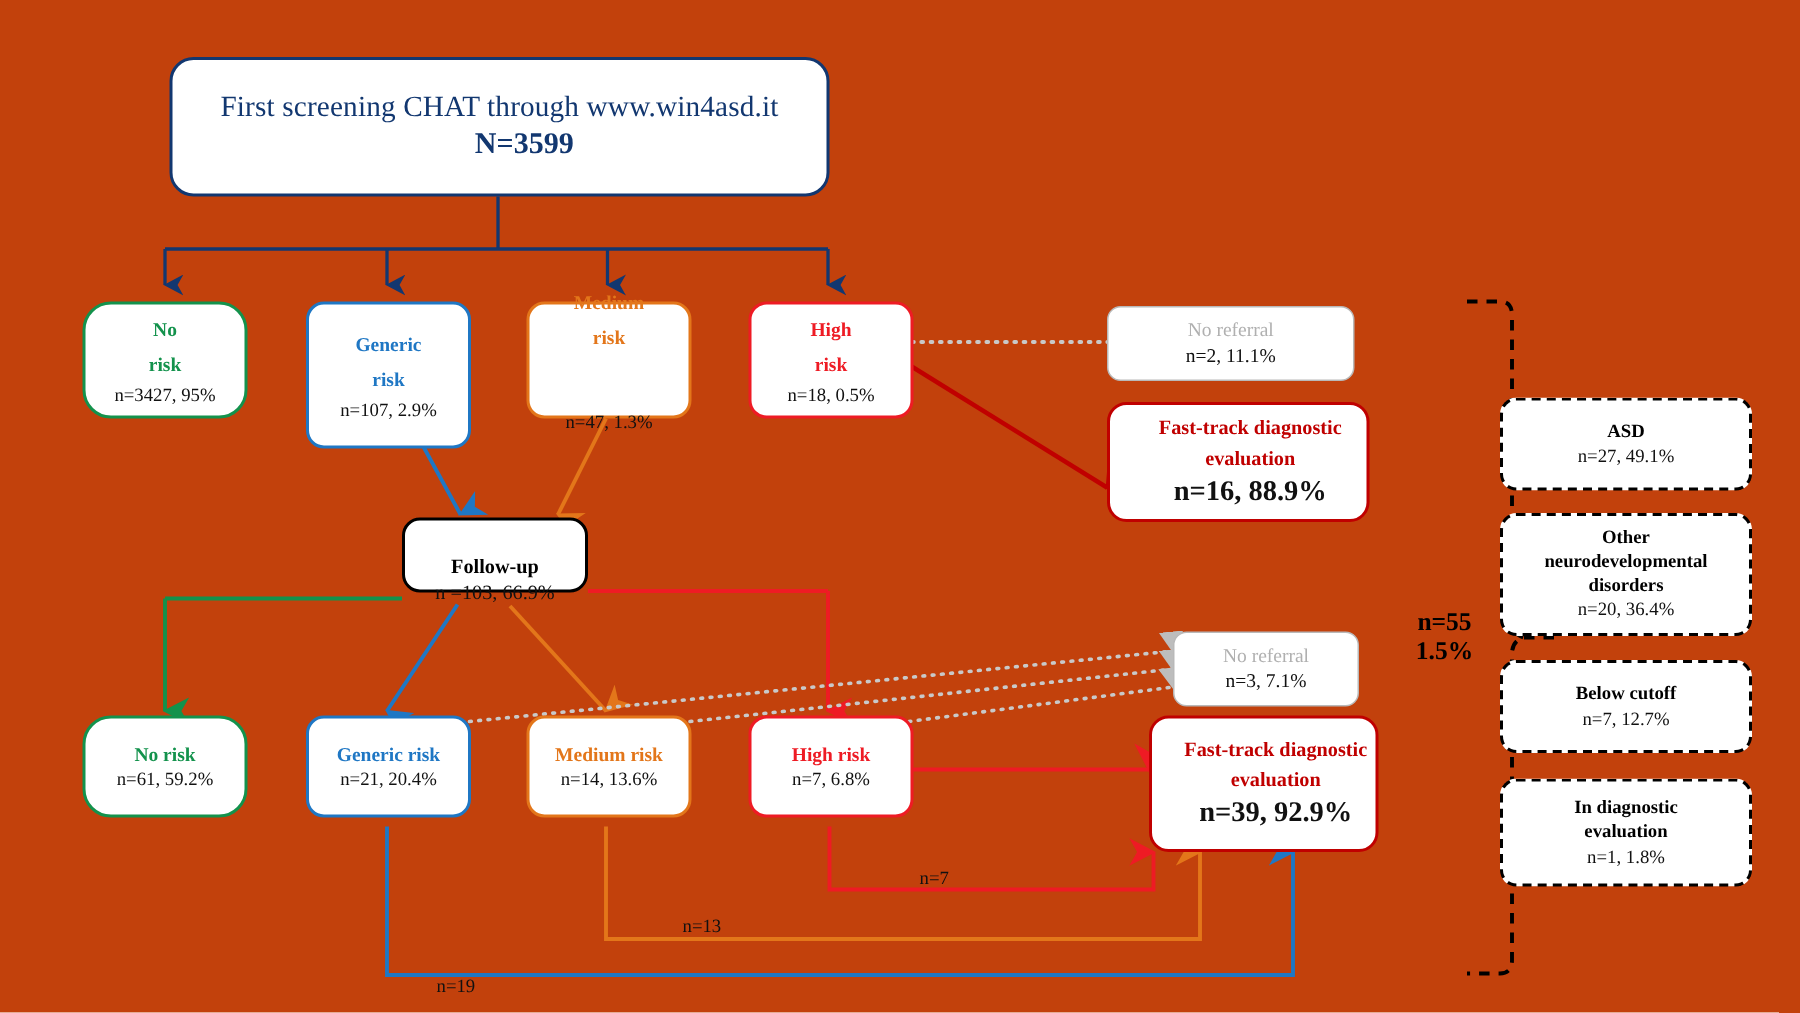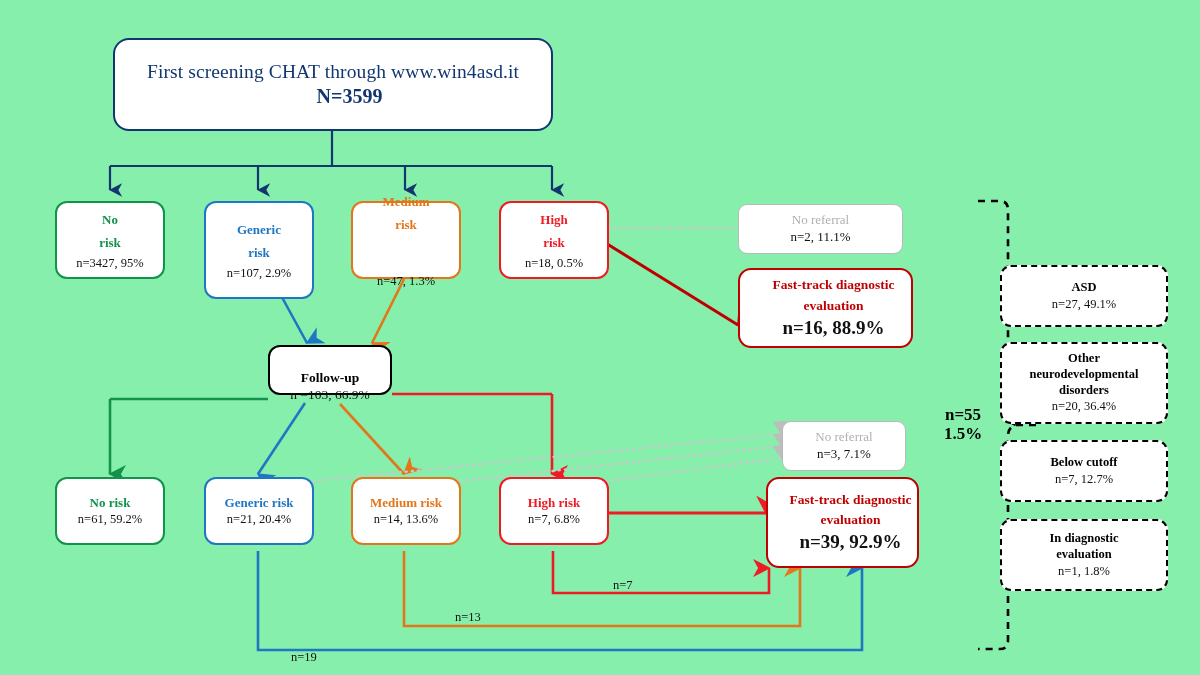--- a/index.html
+++ b/index.html
@@ -1,30 +1,30 @@
 <!DOCTYPE html>
 <html><head>
 <meta charset="utf-8">
 <style>
   html,body{margin:0;padding:0;background:#ffffff;}
   body{width:1200px;height:675px;font-family:"Liberation Serif","DejaVu Serif",serif;}
-  #stage{position:relative;width:1200px;height:675px;overflow:hidden;background:#86efac;}
+  #stage{position:relative;width:1200px;height:675px;overflow:hidden;background:#c2410c;}
   svg.layer{position:absolute;left:0;top:0;width:1200px;height:675px;pointer-events:none;}
   .box{position:absolute;box-sizing:border-box;display:flex;flex-direction:column;
        align-items:center;justify-content:center;text-align:center;border-radius:12px;
        background:#fff;border:2.2px solid #000;}
   .box .ttl{font-weight:bold;line-height:1.28;}
   .box .num{color:#111;line-height:1.3;}
   .top-box{border:2.2px solid #123770;border-radius:16px;color:#123770;}
   .top-box .t1{font-size:19.5px;letter-spacing:.1px;}
   .top-box .t2{font-size:20px;font-weight:bold;margin-top:2px;margin-left:33px;}
   .risk .ttl{font-size:13px;}
   .risk .num{font-size:12.5px;}
   .risk1 .ttl{line-height:1.75;}
-  .g-green{border-color:#13924c;} .g-green .ttl{color:#13924c;}
+  .g-green{border-color:#13924c;border-radius:19px;} .g-green .ttl{color:#13924c;}
   .g-blue{border-color:#1f77c4;}  .g-blue .ttl{color:#1f77c4;}
   .g-orange{border-color:#e3761a;}.g-orange .ttl{color:#e3761a;}
   .g-red{border-color:#ee1b24;}   .g-red .ttl{color:#ee1b24;}
   .g-black{border-color:#000;}    .g-black .ttl{color:#000;margin-top:32px;}
   .g-gray{border-color:#b9b9b9;border-width:1.6px;border-radius:9px;}
   .g-gray .ttl{color:#b0b0b0;font-weight:normal;font-size:13px;}
   .g-gray .num{font-size:13px;}
   .ft{border:2.6px solid #c00000;border-radius:13px;padding-left:16px;}
   .ft .ttl{color:#c00000;font-size:13.5px;line-height:1.5;}
   .ft .num{font-weight:bold;font-size:19px;}

